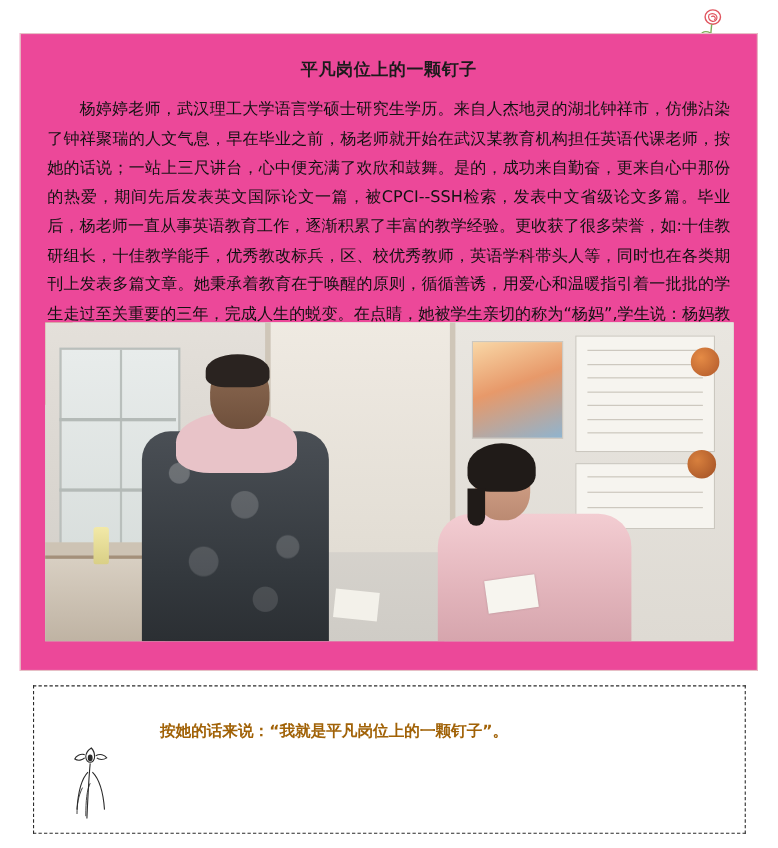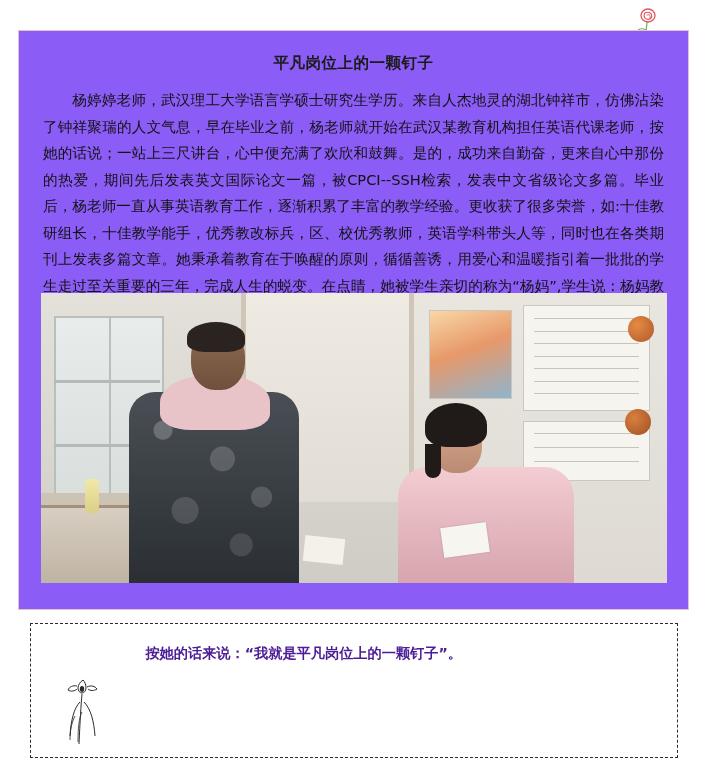--- a/index.html
+++ b/index.html
@@ -34,21 +34,21 @@
 
   
   .article-card {
     position: absolute;
     top: 30px;
     left: 18px;
     width: 671px;
     height: 580px;
     border: 1px solid #e7bfc6;
     box-sizing: border-box;
-    background: #8b5cf6;
+    background: #ec4899;
   }
 
   .article-title {
     text-align: center;
     font-family: "DejaVu Sans", "Liberation Sans", sans-serif;
     font-size: 15.5px;
     font-weight: 700;
     color: #1b1b1b;
     margin-top: 22px;
     letter-spacing: 0.5px;
@@ -217,29 +217,29 @@
     position: absolute;
     left: 30px;
     top: 623px;
     width: 648px;
     height: 135px;
     border: 1px dashed #2b2b2b;
     box-sizing: border-box;
     background: #ffffff;
   }
   .quote-body {
-    margin: 16px 18px 0 86px;
+    margin: 28px 18px 0 86px;
     font-family: "DejaVu Sans", "Liberation Sans", sans-serif;
     font-size: 14.2px;
     font-weight: 700;
     line-height: 26px;
     text-align: justify;
     text-justify: inter-ideograph;
     text-indent: 2em;
-    color: #4c1d95;
+    color: #a16207;
   }
   .quote-p2 { margin-top: 0; }
 
   .orchid {
     position: absolute;
     left: 22px;
     top: 48px;
     width: 58px;
     height: 78px;
   }

